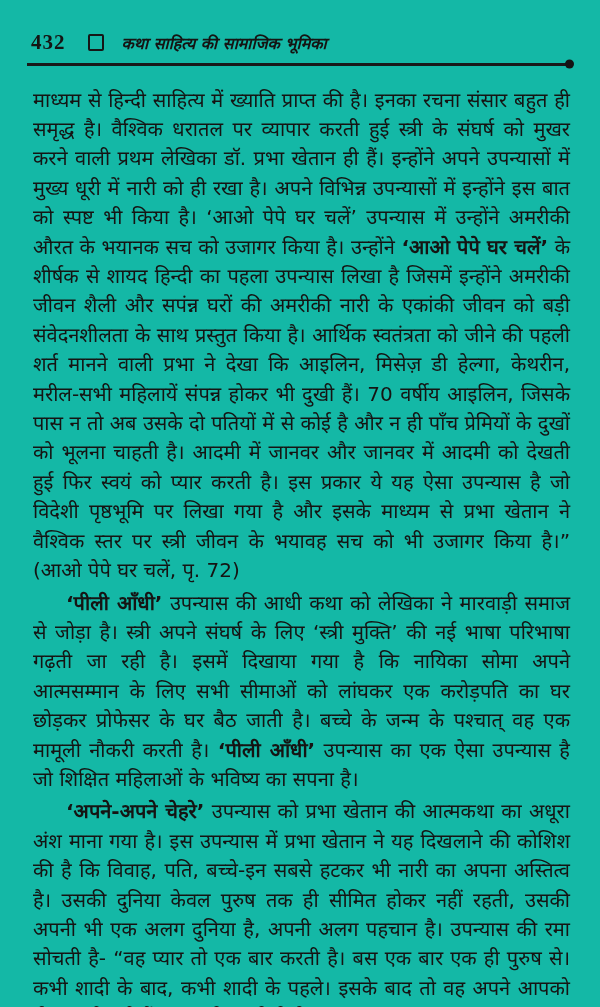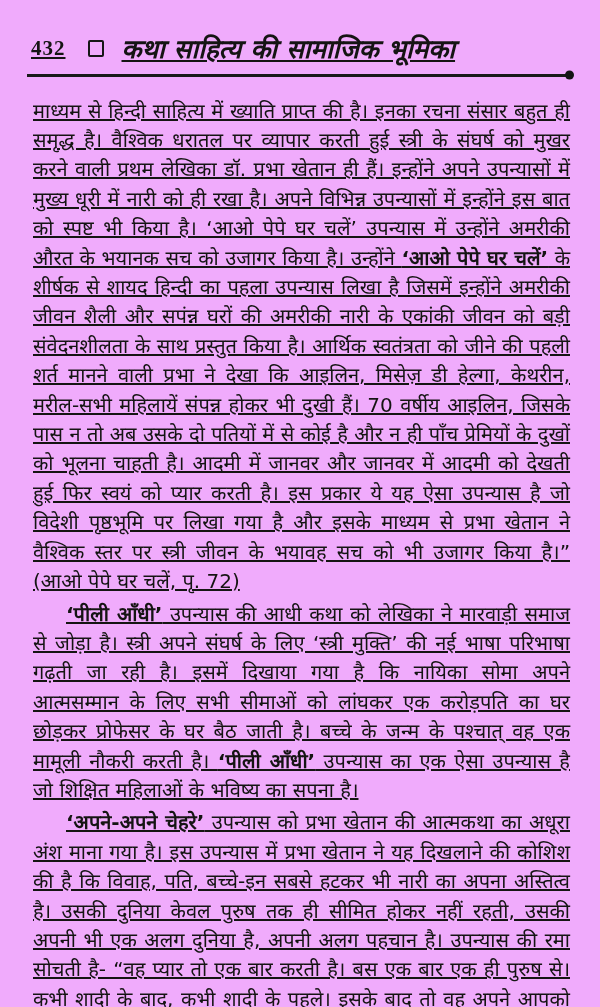--- a/index.html
+++ b/index.html
@@ -4,26 +4,25 @@
 <style>
   html, body {
     margin: 0;
     padding: 0;
   }
   .page {
     position: relative;
     width: 600px;
     height: 1007px;
     margin: 0 auto;
-    background: #f0abfc;
+    background: #14b8a6;
     color: #151413;
     overflow: hidden;
     box-sizing: border-box;
     font-family: "DejaVu Sans", sans-serif;
-    text-decoration: underline;
   }
   
   .header {
     display: flex;
     align-items: center;
     padding: 30px 30px 0 31px;
     box-sizing: border-box;
   }
   .page-number {
     font-family: "Liberation Serif", "DejaVu Serif", serif;
@@ -35,21 +34,21 @@
     width: 12px;
     height: 13px;
     border: 2.2px solid #161616;
     border-radius: 2px;
     margin: 0 18px 0 22px;
     flex: 0 0 auto;
   }
   .running-title {
     font-style: italic;
     font-weight: 700;
-    font-size: 26px;
+    font-size: 16px;
     white-space: nowrap;
   }
   
   .header-rule {
     position: relative;
     margin: 8px 28px 0 27px;
     height: 2.6px;
     background: #191919;
   }
   .rule-end-dot {

